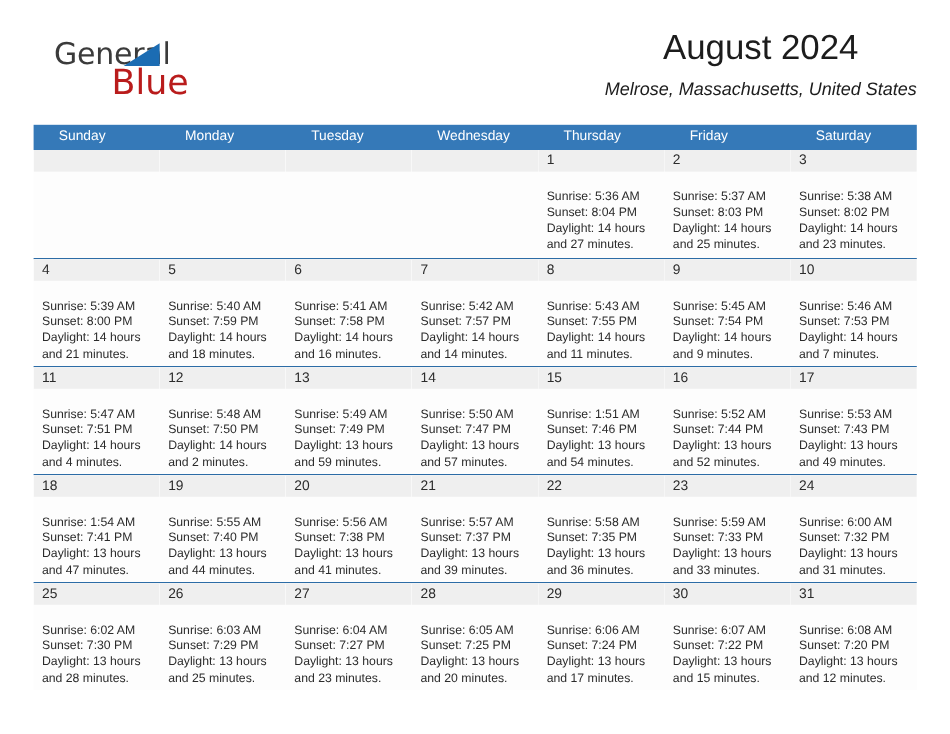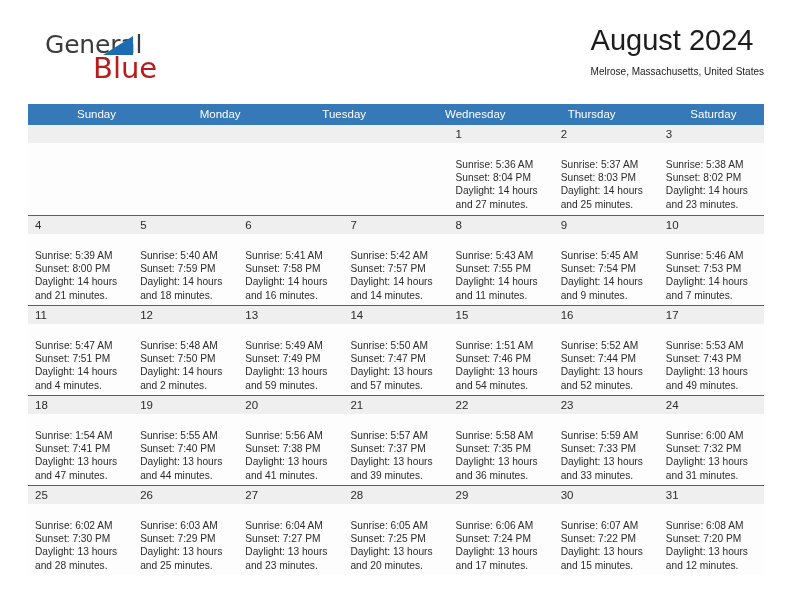--- a/index.html
+++ b/index.html
@@ -62,59 +62,59 @@
     top: 22px;
     font-size: 29px;
     color: #b91c1c;
     font-family: "DejaVu Sans", sans-serif;
     line-height: 1;
   }
   .title-block {
     position: absolute;
     right: 0;
     top: 0;
-    text-align: left;
+    text-align: center;
   }
   .cal-title {
     font-size: 29px;
     color: #1c1c1c;
     line-height: 1.15;
     white-space: nowrap;
     font-weight: normal;
     margin: 0;
   }
   .cal-subtitle {
-    font-size: 10px;
+    font-size: 15px;
     color: #1c1c1c;
     line-height: 1.2;
     margin-top: 9px;
     white-space: nowrap;
+    font-style: italic;
   }
 
   
   .calendar {
     position: absolute;
     left: 28px;
     top: 104px;
     width: 736px;
   }
   .dow-row {
     display: flex;
     background: #3579b8;
     height: 21px;
   }
   .dow {
     flex: 1 1 0;
     color: #ffffff;
     font-size: 11.5px;
     line-height: 21px;
-    padding-left: 1px;
+    padding-left: 21px;
     box-sizing: border-box;
     white-space: nowrap;
-    margin-left: 48px;
   }
   .weeks {
     border-top: 0;
   }
   .week {
     display: flex;
     height: 90px;
     border-top: 1px solid #2c6ca6;
     box-sizing: border-box;
   }
@@ -168,20 +168,21 @@
     </div>
   </div>
 
   <div class="calendar">
     <div class="dow-row">
       <div class="dow">Sunday</div>
       <div class="dow">Monday</div>
       <div class="dow">Tuesday</div>
       <div class="dow">Wednesday</div>
       <div class="dow">Thursday</div>
+      <div class="dow">Friday</div>
       <div class="dow">Saturday</div>
     </div>
 
     <div class="weeks" id="weeks">
         <div class="week first">
           <div class="day empty">
             <div class="day-strip">
               <span class="day-num"></span>
             </div>
           </div>

